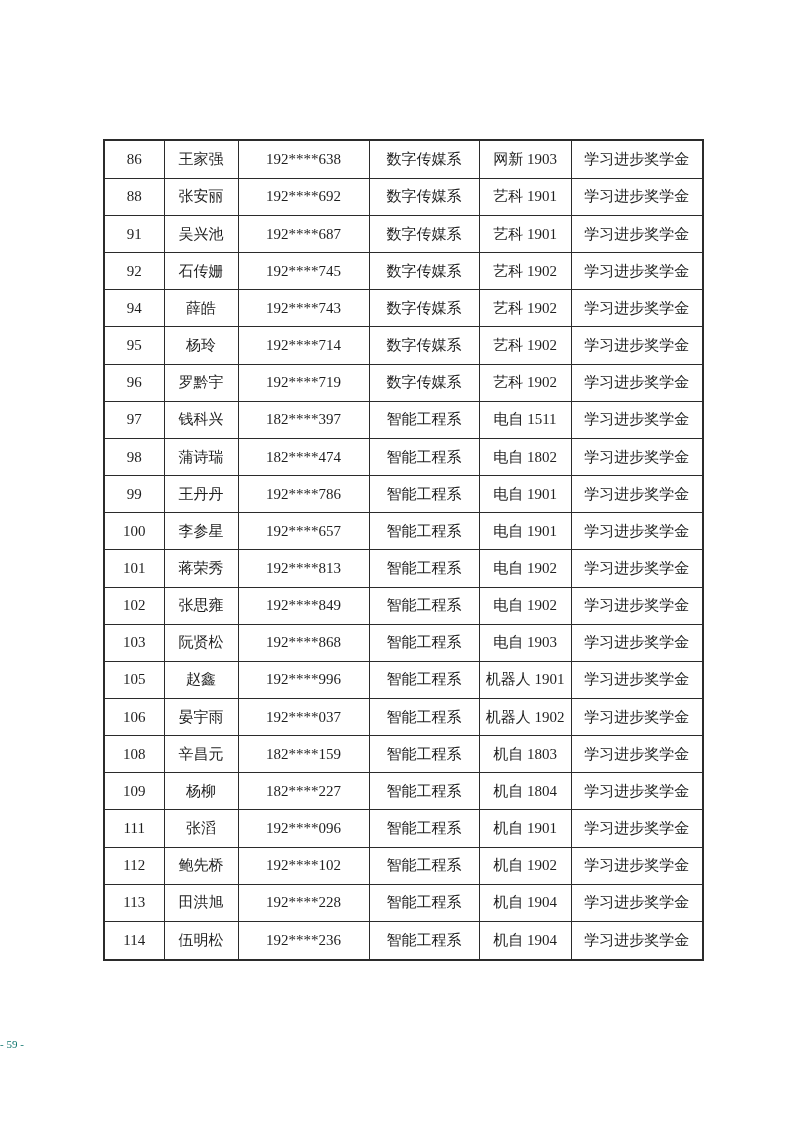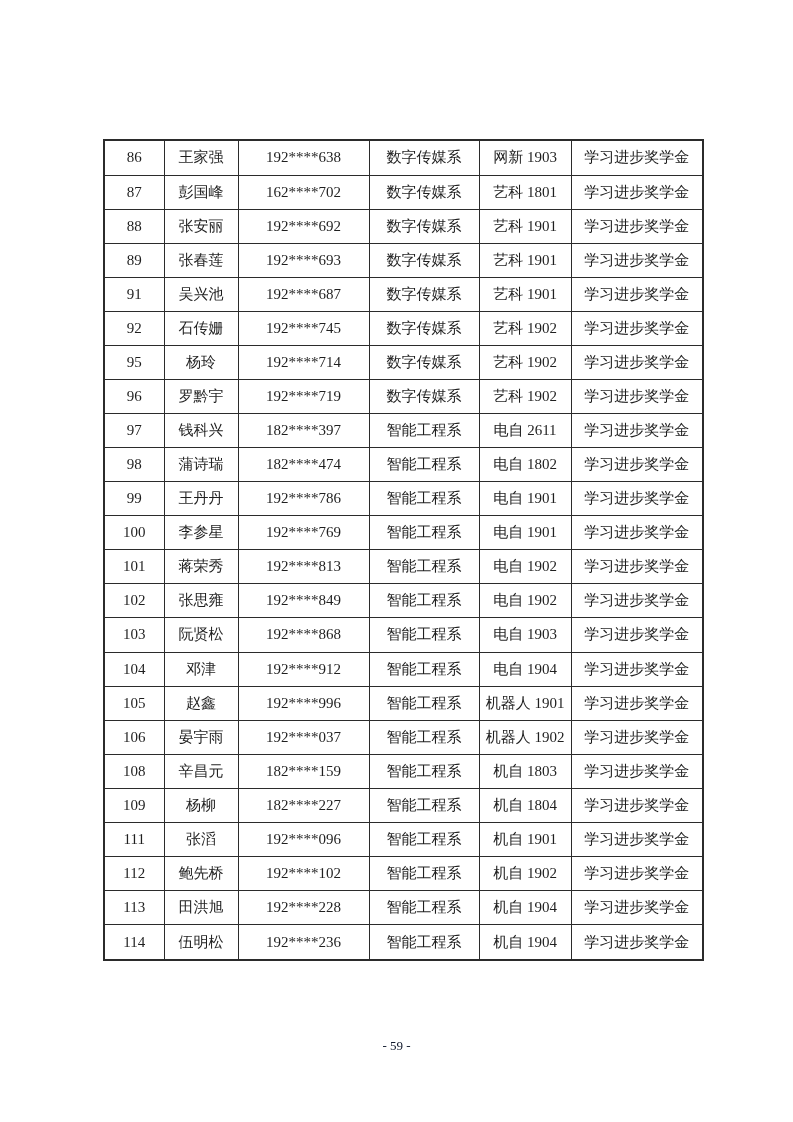--- a/index.html
+++ b/index.html
@@ -42,23 +42,22 @@
   .col-id     { width: 131px; }
   .col-dept   { width: 110px; }
   .col-class  { width: 92px;  }
   .col-award  { width: 132px; }
 
   .page-footer {
     position: absolute;
     left: 0;
     top: 1038px;
     width: 100%;
-    text-align: center;
-    font-size: 13px;
-    color: #0f172a;
+    font-size: 11px;
+    color: #0f766e;
     font-family: "Liberation Serif", "DejaVu Serif", serif;
   }
 </style>
 </head>
 <body>
 
 <div class="page">
 
   <table class="award-table">
     <colgroup>
@@ -72,81 +71,73 @@
     <tbody>
         <tr>
           <td>86</td>
           <td>王家强</td>
           <td>192****638</td>
           <td>数字传媒系</td>
           <td>网新 1903</td>
           <td>学习进步奖学金</td>
         </tr>
         <tr>
-          <td>87</td>
-          <td>彭国峰</td>
-          <td>162****702</td>
-          <td>数字传媒系</td>
-          <td>艺科 1801</td>
-          <td>学习进步奖学金</td>
-        </tr>
-        <tr>
           <td>88</td>
           <td>张安丽</td>
           <td>192****692</td>
           <td>数字传媒系</td>
           <td>艺科 1901</td>
           <td>学习进步奖学金</td>
         </tr>
         <tr>
-          <td>89</td>
-          <td>张春莲</td>
-          <td>192****693</td>
-          <td>数字传媒系</td>
-          <td>艺科 1901</td>
-          <td>学习进步奖学金</td>
-        </tr>
-        <tr>
           <td>91</td>
           <td>吴兴池</td>
           <td>192****687</td>
           <td>数字传媒系</td>
           <td>艺科 1901</td>
           <td>学习进步奖学金</td>
         </tr>
         <tr>
           <td>92</td>
           <td>石传姗</td>
           <td>192****745</td>
           <td>数字传媒系</td>
           <td>艺科 1902</td>
           <td>学习进步奖学金</td>
         </tr>
         <tr>
+          <td>94</td>
+          <td>薛皓</td>
+          <td>192****743</td>
+          <td>数字传媒系</td>
+          <td>艺科 1902</td>
+          <td>学习进步奖学金</td>
+        </tr>
+        <tr>
           <td>95</td>
           <td>杨玲</td>
           <td>192****714</td>
           <td>数字传媒系</td>
           <td>艺科 1902</td>
           <td>学习进步奖学金</td>
         </tr>
         <tr>
           <td>96</td>
           <td>罗黔宇</td>
           <td>192****719</td>
           <td>数字传媒系</td>
           <td>艺科 1902</td>
           <td>学习进步奖学金</td>
         </tr>
         <tr>
           <td>97</td>
           <td>钱科兴</td>
           <td>182****397</td>
           <td>智能工程系</td>
-          <td>电自 2611</td>
+          <td>电自 1511</td>
           <td>学习进步奖学金</td>
         </tr>
         <tr>
           <td>98</td>
           <td>蒲诗瑞</td>
           <td>182****474</td>
           <td>智能工程系</td>
           <td>电自 1802</td>
           <td>学习进步奖学金</td>
         </tr>
@@ -154,21 +145,21 @@
           <td>99</td>
           <td>王丹丹</td>
           <td>192****786</td>
           <td>智能工程系</td>
           <td>电自 1901</td>
           <td>学习进步奖学金</td>
         </tr>
         <tr>
           <td>100</td>
           <td>李参星</td>
-          <td>192****769</td>
+          <td>192****657</td>
           <td>智能工程系</td>
           <td>电自 1901</td>
           <td>学习进步奖学金</td>
         </tr>
         <tr>
           <td>101</td>
           <td>蒋荣秀</td>
           <td>192****813</td>
           <td>智能工程系</td>
           <td>电自 1902</td>
@@ -184,28 +175,20 @@
         </tr>
         <tr>
           <td>103</td>
           <td>阮贤松</td>
           <td>192****868</td>
           <td>智能工程系</td>
           <td>电自 1903</td>
           <td>学习进步奖学金</td>
         </tr>
         <tr>
-          <td>104</td>
-          <td>邓津</td>
-          <td>192****912</td>
-          <td>智能工程系</td>
-          <td>电自 1904</td>
-          <td>学习进步奖学金</td>
-        </tr>
-        <tr>
           <td>105</td>
           <td>赵鑫</td>
           <td>192****996</td>
           <td>智能工程系</td>
           <td>机器人 1901</td>
           <td>学习进步奖学金</td>
         </tr>
         <tr>
           <td>106</td>
           <td>晏宇雨</td>

